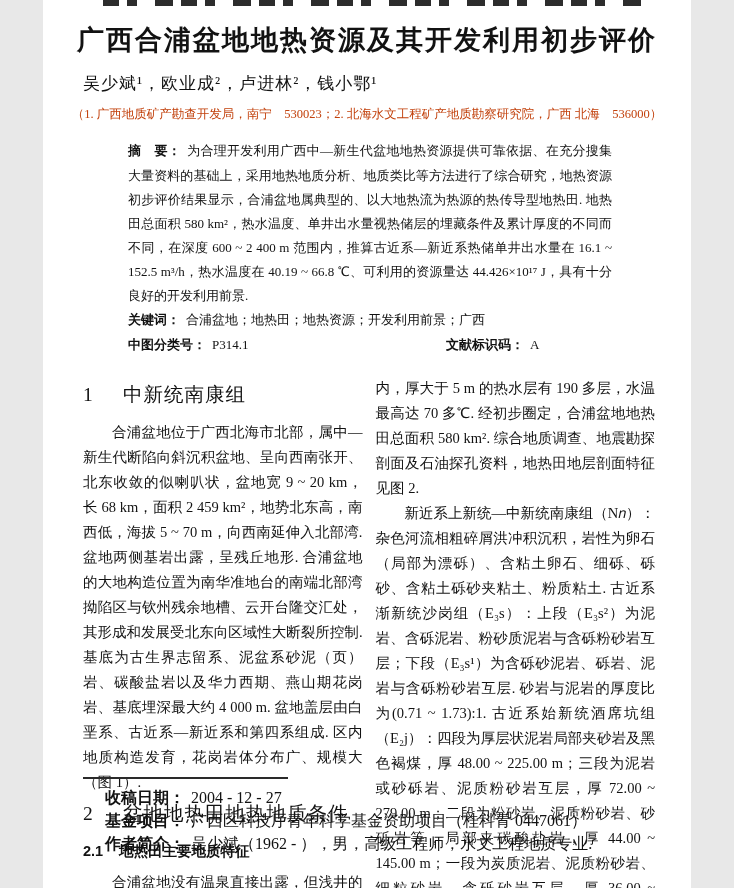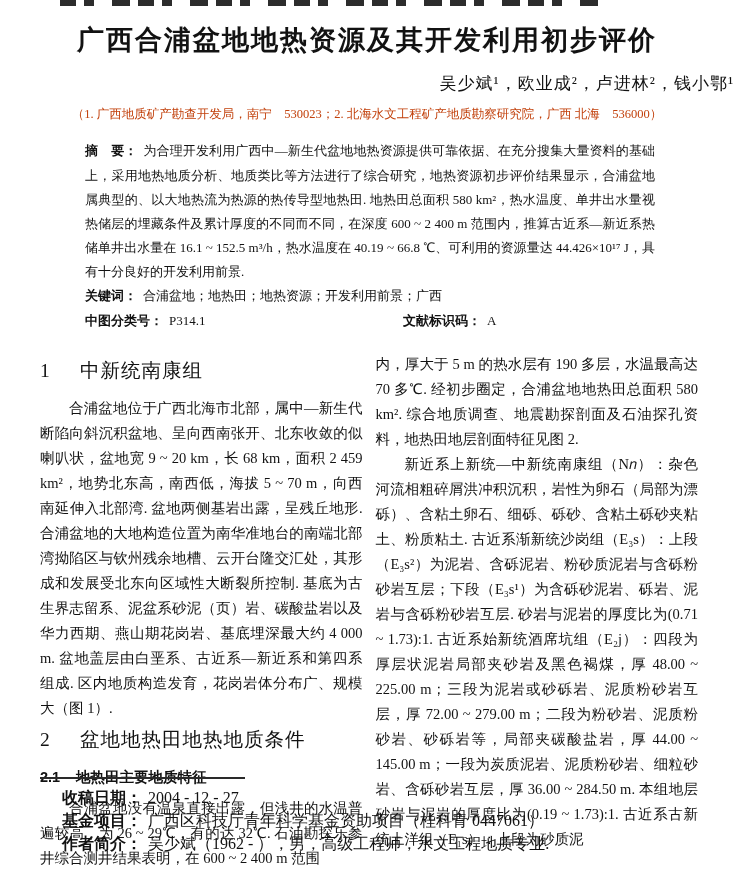--- a/index.html
+++ b/index.html
@@ -1,18 +1,18 @@
 <!DOCTYPE html>
 <html lang="zh"><head>
 <meta charset="utf-8">
 <style>
   html, body { margin: 0; padding: 0; background: #e8e8e8; }
   .page {
     position: relative;
-    width: 734px;
+    width: 648px;
     height: 888px;
     margin: 0 auto;
     background: #ffffff;
     color: #121212;
     font-family: "Liberation Serif", serif;
     overflow: hidden;
     box-sizing: border-box;
   }
   
   .cutoff {
@@ -28,21 +28,21 @@
   .title {
     margin: 22px 30px 0 30px;
     text-align: center;
     font-family: "Liberation Sans", sans-serif;
     font-weight: bold;
     font-size: 27px;
     letter-spacing: 2px;
   }
   .authors {
     margin-top: 14px;
-    text-align: right;
+    text-align: left;
     font-size: 17px;
     letter-spacing: 1px;
     padding-left: 40px;
   }
   .affiliation {
     margin-top: 11px;
     text-align: center;
     font-size: 12.5px;
     color: #c2410c;
   }

